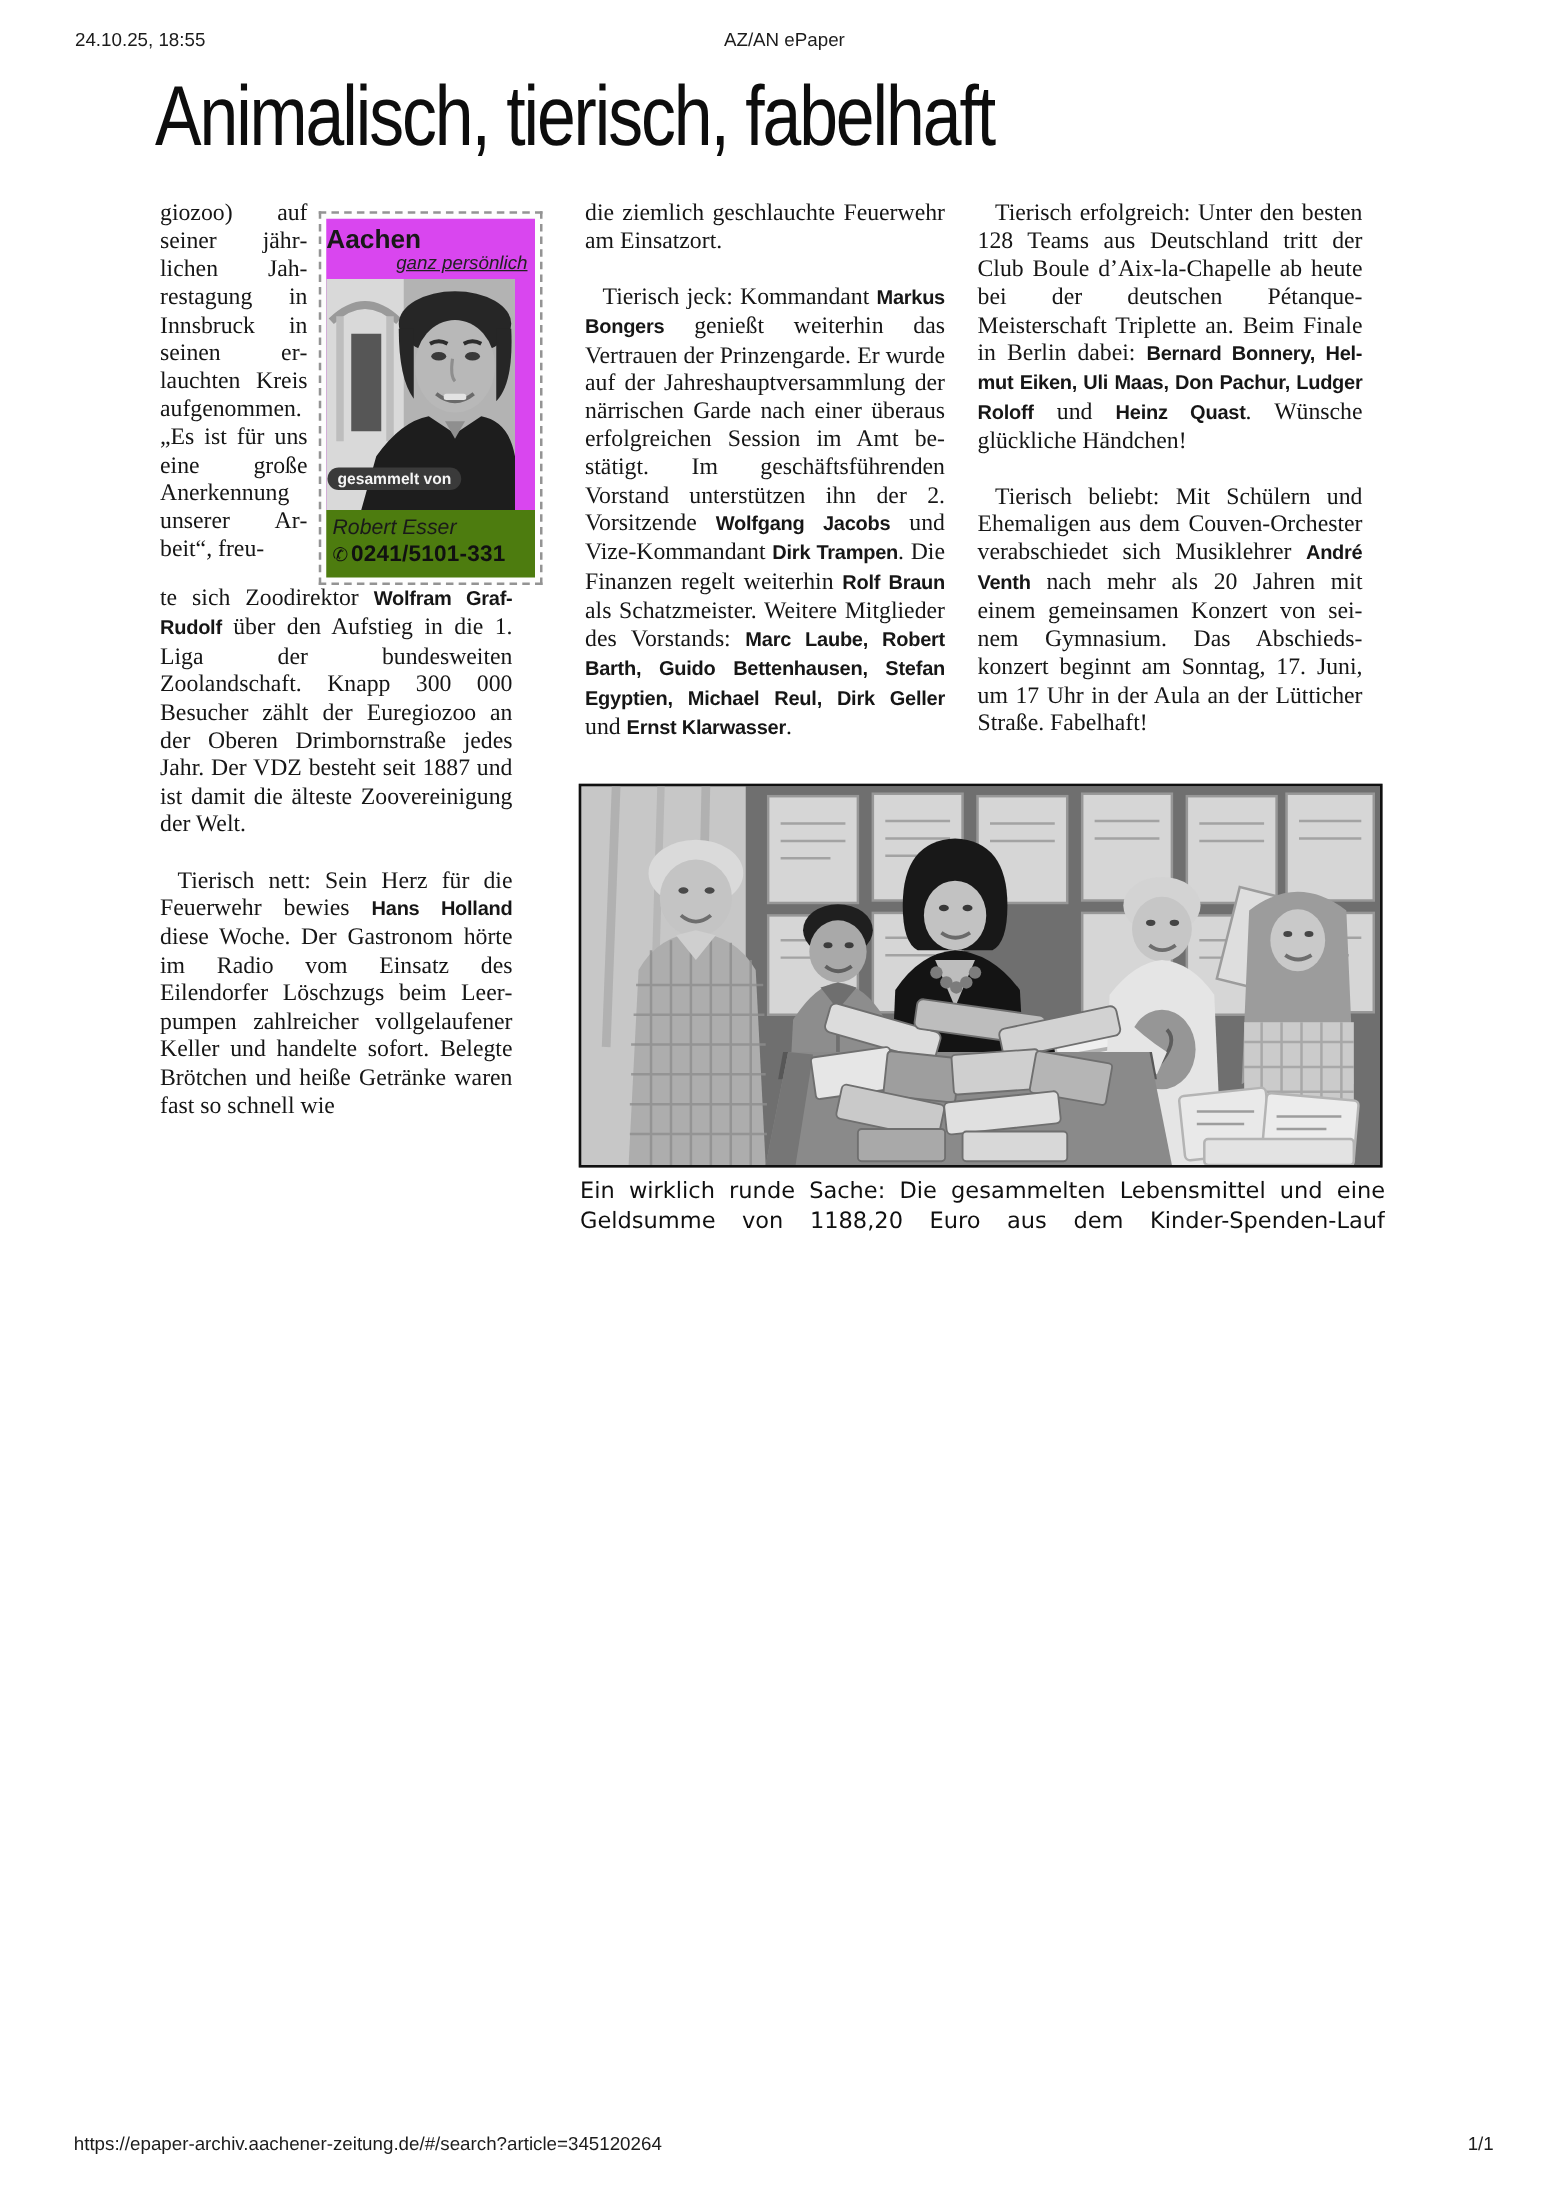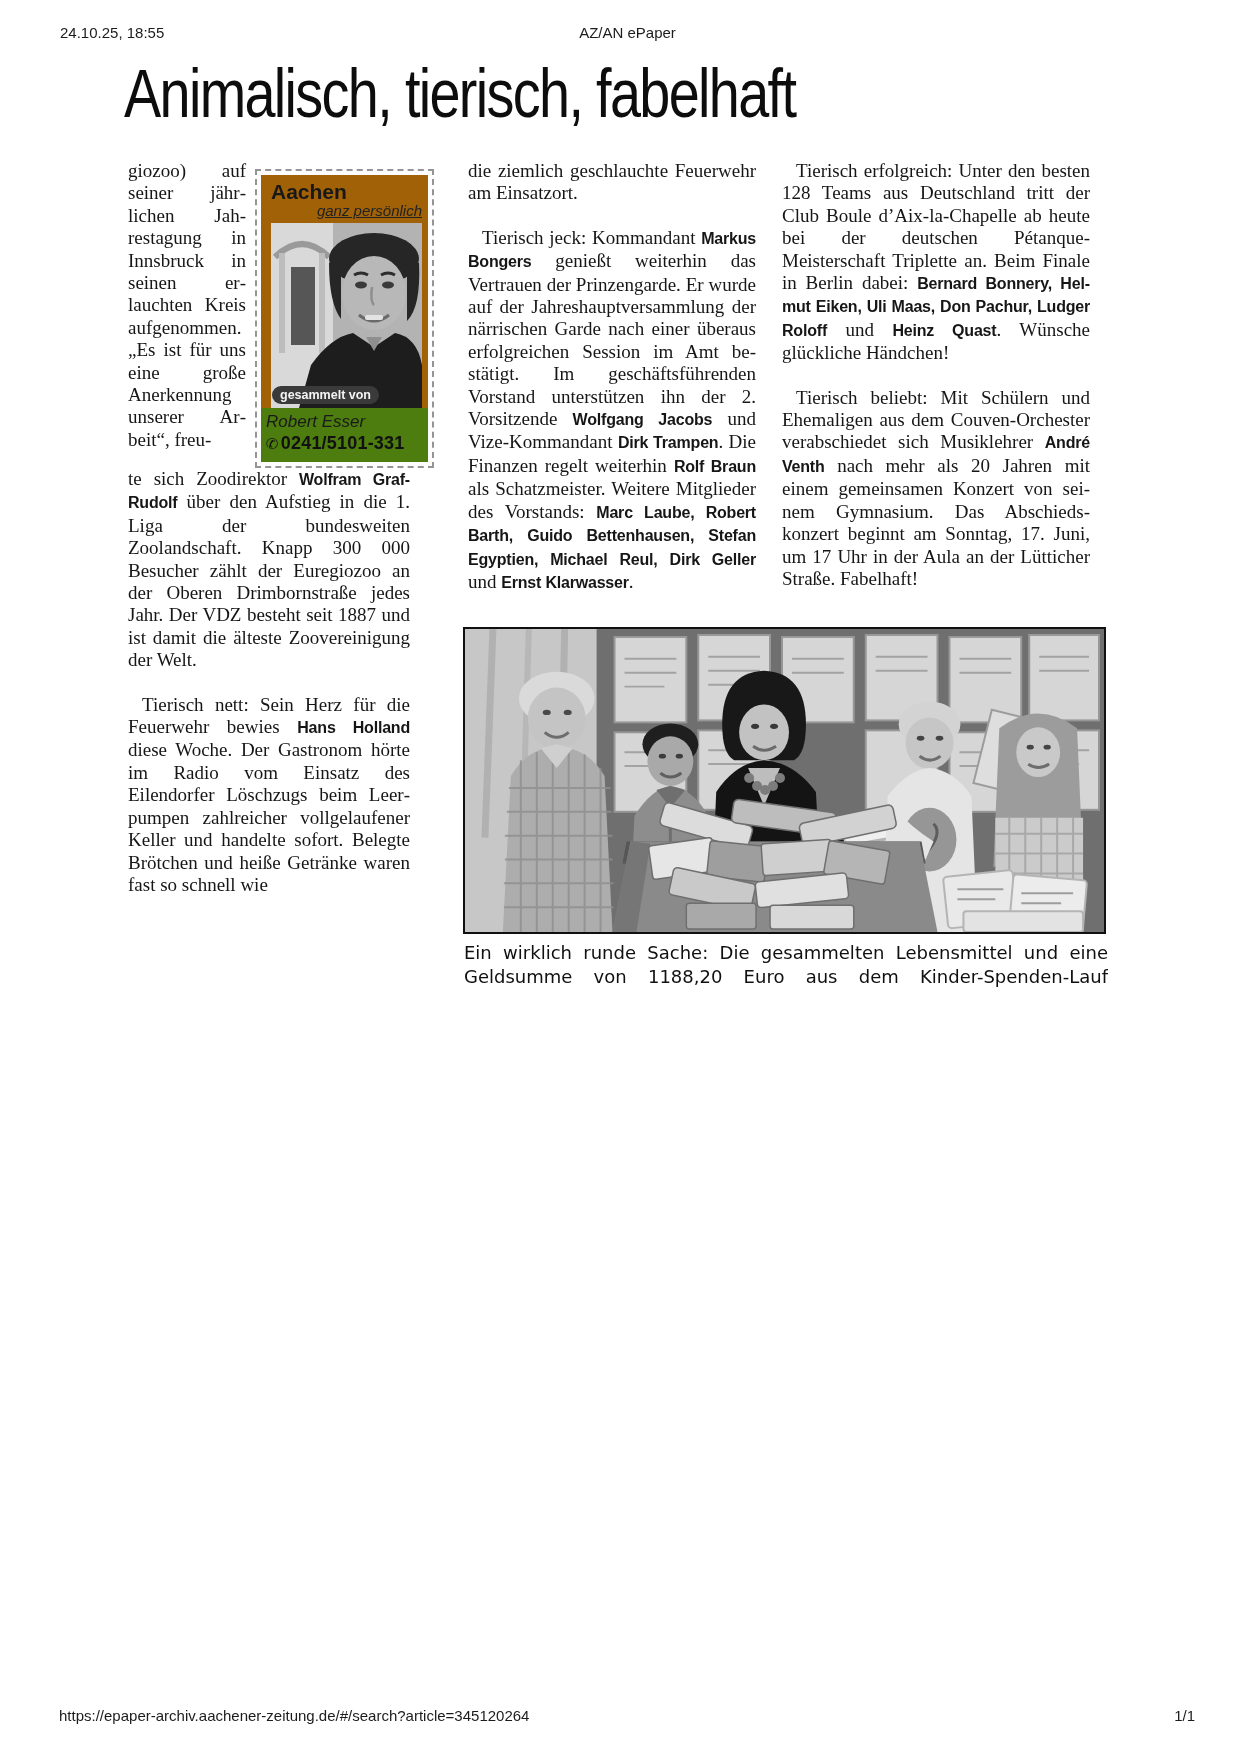--- a/index.html
+++ b/index.html
@@ -39,26 +39,26 @@
   .indent { text-indent:14px; }
   .gap { margin-top:22px; }
   b { font-family:"Liberation Sans", sans-serif; font-weight:bold; font-size:16px; letter-spacing:-.2px; }
   
   .wrap-row { display:flex; gap:9px; align-items:flex-start; }
   .narrow { width:118px; flex:0 0 auto; }
   .infobox {
     flex:0 0 auto; width:179px; margin-right:-49px; margin-top:9px;
     border:2px dashed #949494; background:#fdfdfd; padding:4px;
   }
-  .ib-inner { background:#a16207; padding:6px 6px 0 10px; }
+  .ib-inner { background:#d946ef; padding:6px 6px 0 0; }
   .ib-title { font:bold 21px/22px "Liberation Sans", sans-serif; color:#181818; }
   .ib-sub   { font:italic 15px/16px "Liberation Sans", sans-serif; text-align:right; color:#222;text-decoration:underline; }
   .ib-photo { position:relative; margin-top:4px; width:151px; height:185px; overflow:hidden; }
   .ib-badge {
-    position:absolute; left:1px; bottom:4px; background:#3a3a3a; color:#f4f4f4;
+    position:absolute; left:1px; bottom:16px; background:#3a3a3a; color:#f4f4f4;
     font:bold 12.5px "Liberation Sans", sans-serif; padding:2px 8px; border-radius:9px; white-space:nowrap;
   }
   .ib-footer { background:#4d7c0f; padding:4px 5px 7px; }
   .ib-author { font:italic 17px/20px "Liberation Sans", sans-serif; color:#1a1a1a; }
   .ib-phone  { font:bold 18px/22px "Liberation Sans", sans-serif; color:#111; letter-spacing:.2px; }
   .ib-phone-icon { font-family:"DejaVu Sans", sans-serif; font-weight:normal; font-size:15px; margin-right:2px; }
   
   .photo {
     position:absolute; left:463px; top:627px; width:643px; height:307px;
     border:2px solid #101010; background:#8a8a8a; overflow:hidden;

